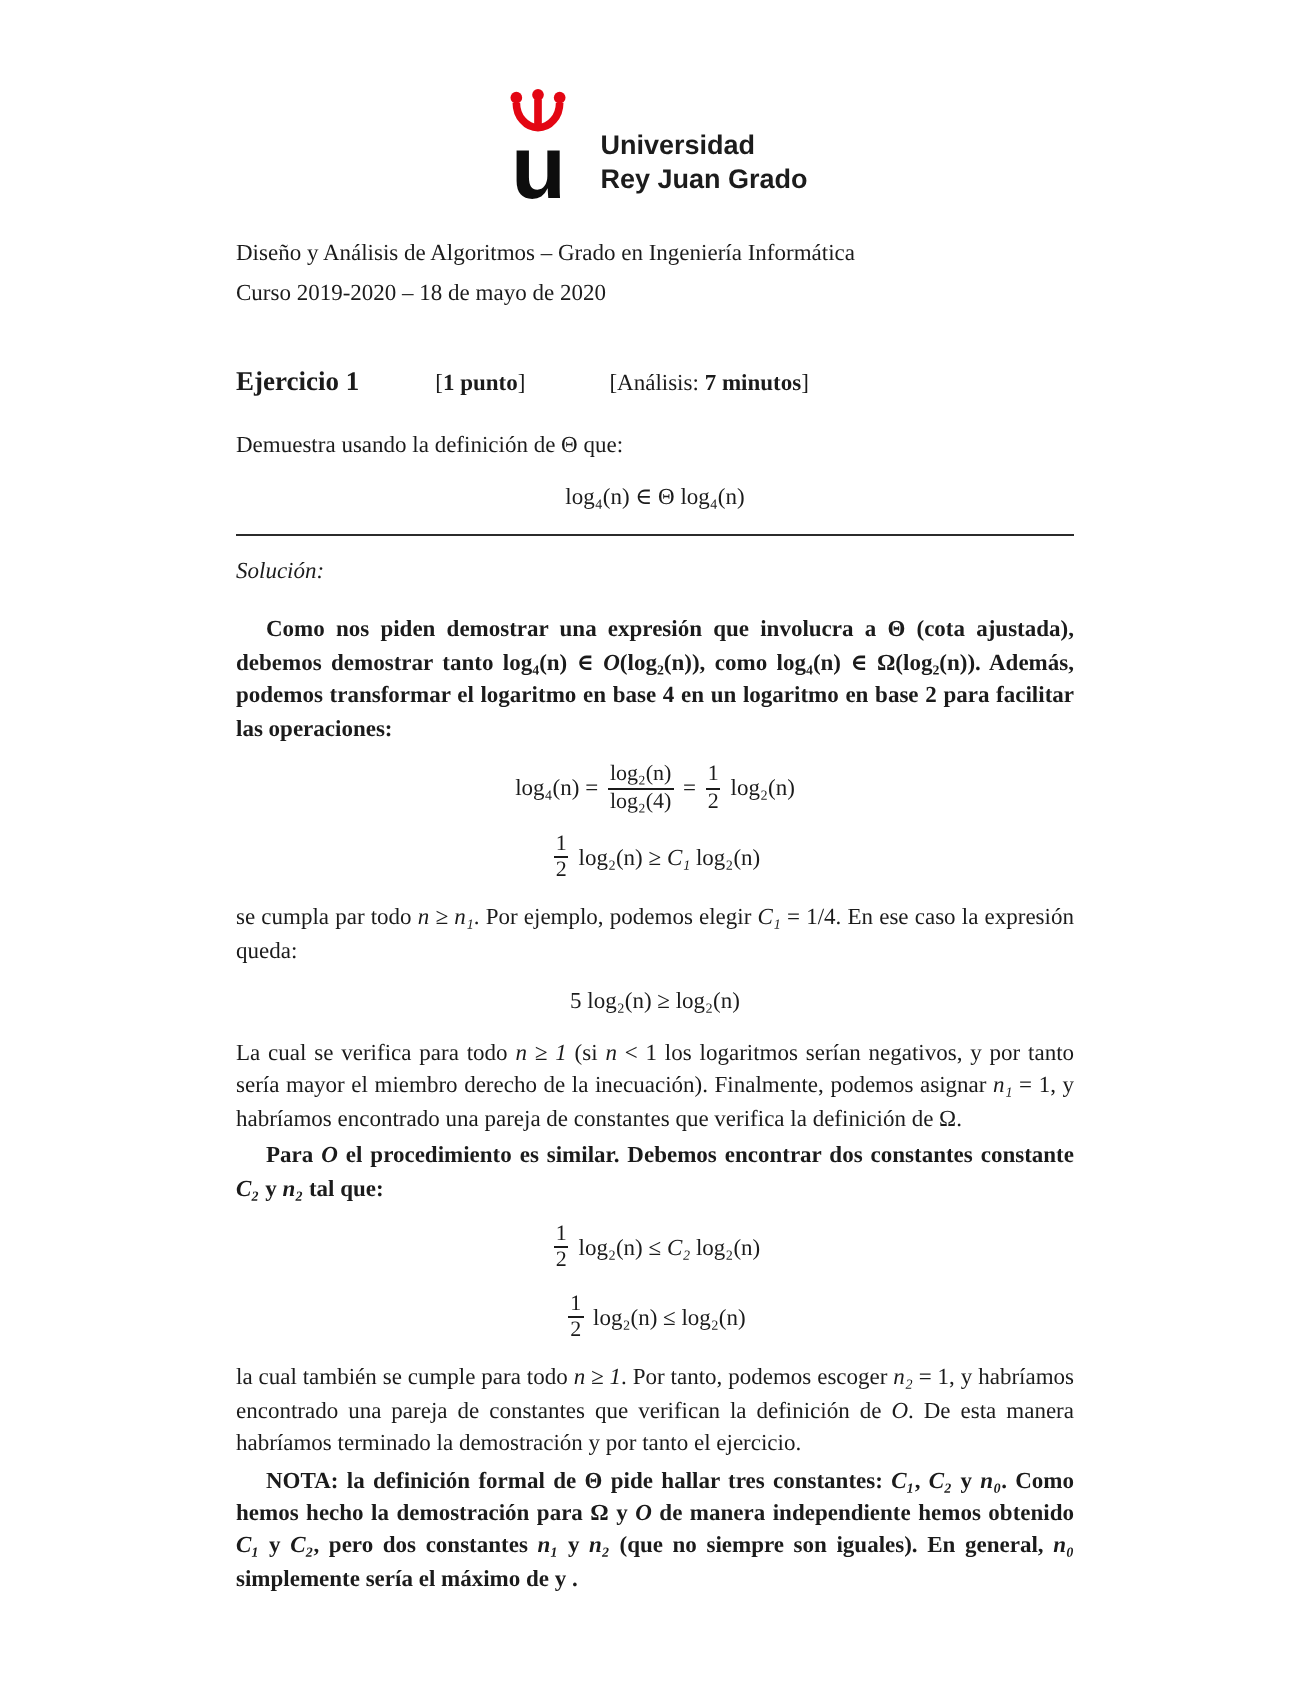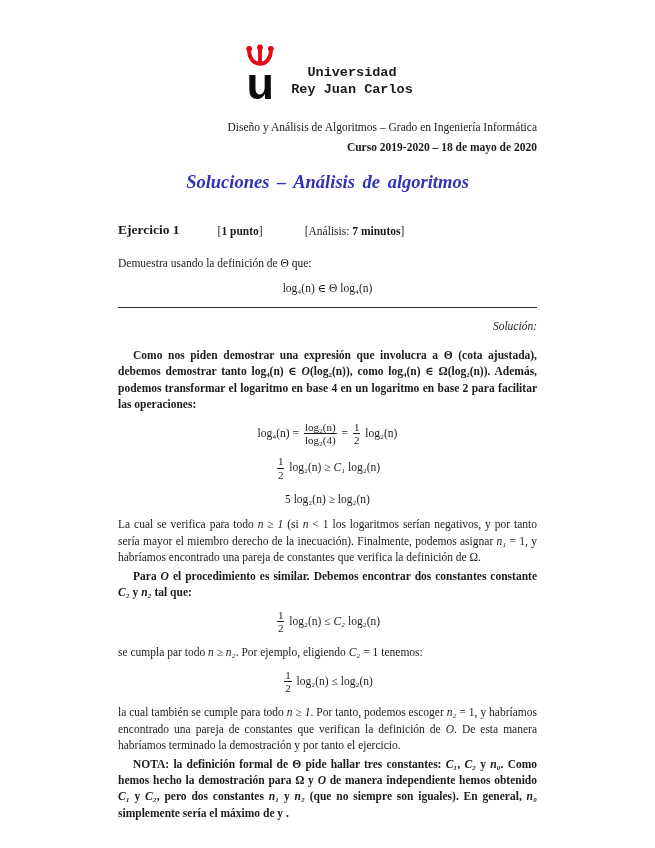--- a/index.html
+++ b/index.html
@@ -12,38 +12,38 @@
   }
   
   .logo { display: flex; justify-content: center; align-items: flex-end; gap: 13px; margin-bottom: 17px; }
   .logo-mark { display: flex; flex-direction: column; align-items: center; width: 36px; }
   .crown { width: 30px; height: 23px; display: block; margin-bottom: 1px; }
   .logo-u {
     font-family: "Liberation Sans", "DejaVu Sans", sans-serif;
     font-weight: bold; font-size: 45px; line-height: 32px; height: 34px; color: #0d0d0d;
   }
   .logo-text {
-    font-family: Liberation Mono, monospace;
-    font-weight: bold; font-size: 13.5px; line-height: 1.3; color: #1c1c1c; padding-bottom: 3px; text-align: center;
+    font-family: Liberation Sans, sans-serif;
+    font-weight: bold; font-size: 13.5px; line-height: 1.3; color: #1c1c1c; padding-bottom: 3px;
   }
-  .course-line, .date-line { text-align: right; }
-  .date-line { margin-top: 4px; font-weight: bold; }
+  .course-line, .date-line { text-align: left; }
+  .date-line { margin-top: 4px; }
   .doc-title {
     text-align: center; margin: 13px 0 0 0; font-size: 18.5px;
     font-weight: bold; font-style: italic; color: #3232b4; word-spacing: 3px;
   }
   .exercise-row { display: flex; align-items: flex-end; margin-top: 25px; }
   .ex-title { font-weight: bold; font-size: 13.5px; }
   .ex-points { margin-left: 38px; }
   .ex-duration { margin-left: 42px; }
   .bold { font-weight: bold; }
   .statement { margin: 15px 0 0 0; text-align: justify; }
   .formula { text-align: center; margin: 9px 0; white-space: nowrap; }
   .rule { border: none; border-top: 1.7px solid #2b2b2b; margin: 10px 0 10px 0; }
-  .solucion { font-style: italic; margin: 3px 0 13px 0; text-align: right; }
+  .solucion { font-style: italic; margin: 3px 0 13px 0; }
   .para { margin: 2px 0 0 0; text-align: justify; }
   .indent { text-indent: 15px; font-weight: bold; }
   .mvar { font-style: italic; }
   .frac {
     display: inline-flex; flex-direction: column; align-items: center;
     vertical-align: middle; margin: 0 2px; line-height: 1.12; font-size: 11px; position: relative; top: -1px;
   }
   .frac .num { border-bottom: 1px solid #1b1b1b; padding: 0 1px; }
 </style>
 </head>
@@ -57,27 +57,26 @@
         <path d="M5 8 A 13 15 0 0 0 31 8" fill="none" stroke="#e30613" stroke-width="4.6"></path>
         <line x1="18" y1="23" x2="18" y2="6" stroke="#e30613" stroke-width="4.6"></line>
         <circle cx="5" cy="5" r="3.5" fill="#e30613"></circle>
         <circle cx="18" cy="3.3" r="3.5" fill="#e30613"></circle>
         <circle cx="31" cy="5" r="3.5" fill="#e30613"></circle>
       </svg>
       <div class="logo-u">u</div>
     </div>
     <div class="logo-text">
       <div>Universidad</div>
-      <div>Rey Juan Carlos</div>
+      <div>Rey Juan Grado</div>
     </div>
   </div>
 
   <div class="course-line">Diseño y Análisis de Algoritmos – Grado en Ingeniería Informática</div>
   <div class="date-line">Curso 2019-2020 – 18 de mayo de 2020</div>
-  <h1 class="doc-title">Soluciones – Análisis de algoritmos</h1>
 
   <div class="exercise-row">
     <span class="ex-title">Ejercicio 1</span>
     <span class="ex-points"><span>[</span><span class="bold">1 punto</span><span>]</span></span>
     <span class="ex-duration"><span>[Análisis: </span><span class="bold">7 minutos</span><span>]</span></span>
   </div>
 
   <p class="statement">Demuestra usando la definición de Θ que:</p>
 
   <div class="formula">log₄(n) ∈ Θ log₄(n)</div>
@@ -93,31 +92,31 @@
       </span> = <span class="frac">
         <span class="num">1</span>
         <span class="den">2</span>
       </span> log₂(n)</div>
 
   <div class="formula"><span class="frac">
         <span class="num">1</span>
         <span class="den">2</span>
       </span> log₂(n) ≥ <span class="mvar">C₁</span> log₂(n)</div>
 
+  <p class="para">se cumpla par todo <span class="mvar">n ≥ n₁</span>. Por ejemplo, podemos elegir <span class="mvar">C₁</span> = 1/4. En ese caso la expresión queda:</p>
   <div class="formula">5 log₂(n) ≥ log₂(n)</div>
 
   <p class="para">La cual se verifica para todo <span class="mvar">n ≥ 1</span> (si <span class="mvar">n</span> &lt; 1 los logaritmos serían negativos, y por tanto sería mayor el miembro derecho de la inecuación). Finalmente, podemos asignar <span class="mvar">n₁</span> = 1, y habríamos encontrado una pareja de constantes que verifica la definición de Ω.</p>
 
   <p class="para indent">Para <span class="mvar">O</span> el procedimiento es similar. Debemos encontrar dos constantes constante <span class="mvar">C₂</span> y <span class="mvar">n₂</span> tal que:</p>
   <div class="formula"><span class="frac">
         <span class="num">1</span>
         <span class="den">2</span>
       </span> log₂(n) ≤ <span class="mvar">C₂</span> log₂(n)</div>
 
-  <p class="para">se cumpla par todo <span class="mvar">n ≥ n₂</span>. Por ejemplo, eligiendo <span class="mvar">C₂</span> = 1 tenemos:</p>
   <div class="formula"><span class="frac">
         <span class="num">1</span>
         <span class="den">2</span>
       </span> log₂(n) ≤ log₂(n)</div>
 
   <p class="para">la cual también se cumple para todo <span class="mvar">n ≥ 1</span>. Por tanto, podemos escoger <span class="mvar">n₂</span> = 1, y habríamos encontrado una pareja de constantes que verifican la definición de <span class="mvar">O</span>. De esta manera habríamos terminado la demostración y por tanto el ejercicio.</p>
 
   <p class="para indent">NOTA: la definición formal de Θ pide hallar tres constantes: <span class="mvar">C₁</span>, <span class="mvar">C₂</span> y <span class="mvar">n₀</span>. Como hemos hecho la demostración para Ω y <span class="mvar">O</span> de manera independiente hemos obtenido <span class="mvar">C₁</span> y <span class="mvar">C₂</span>, pero dos constantes <span class="mvar">n₁</span> y <span class="mvar">n₂</span> (que no siempre son iguales). En general, <span class="mvar">n₀</span> simplemente sería el máximo de  y .</p>
 
 </div>

